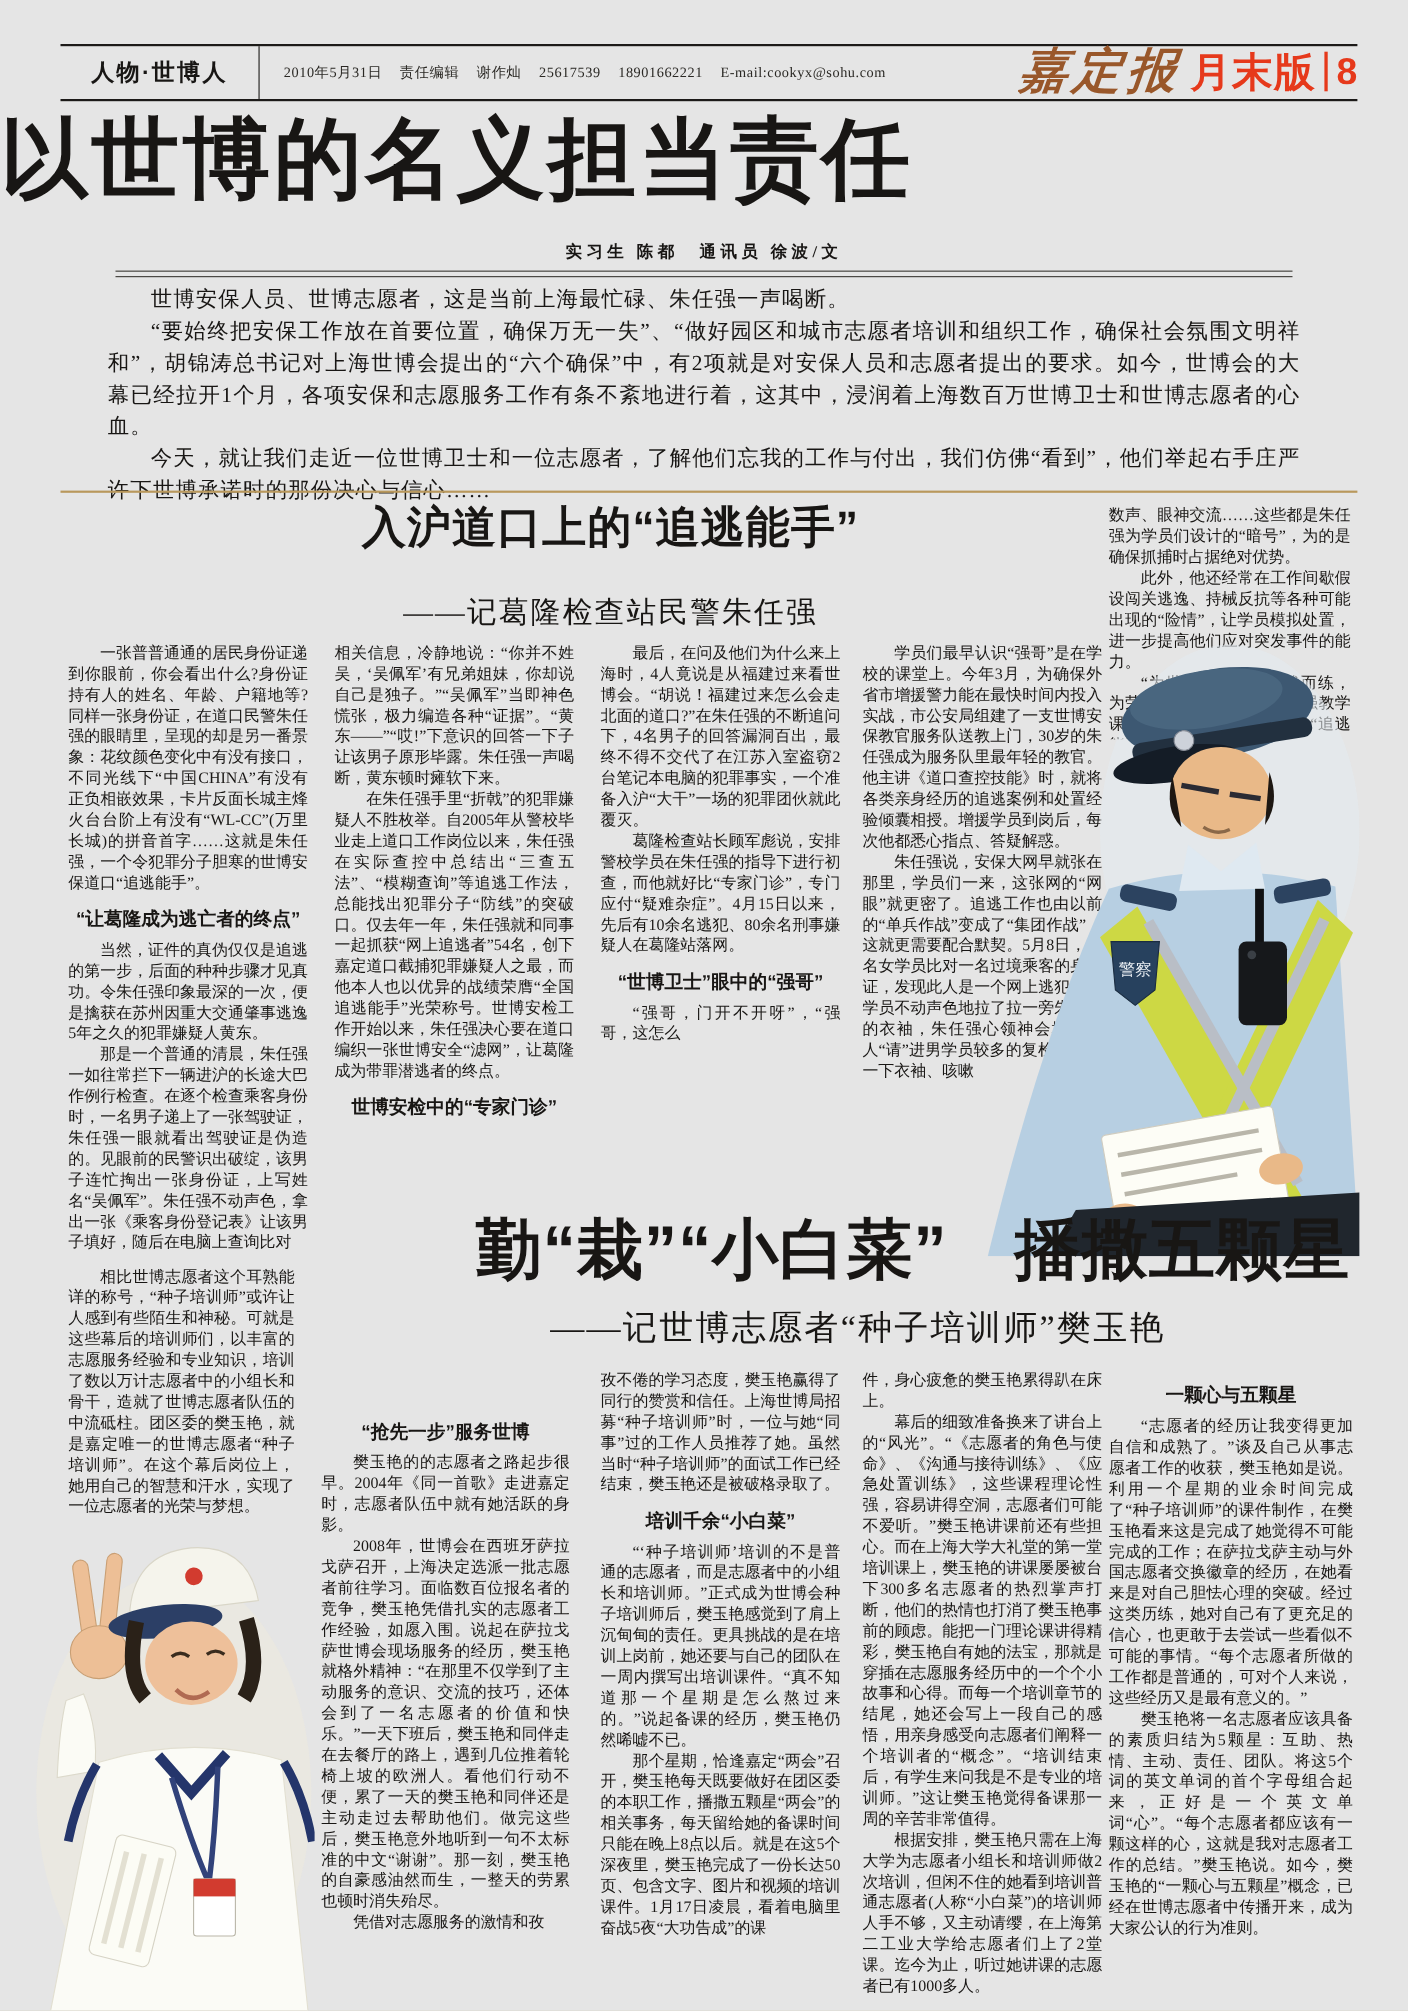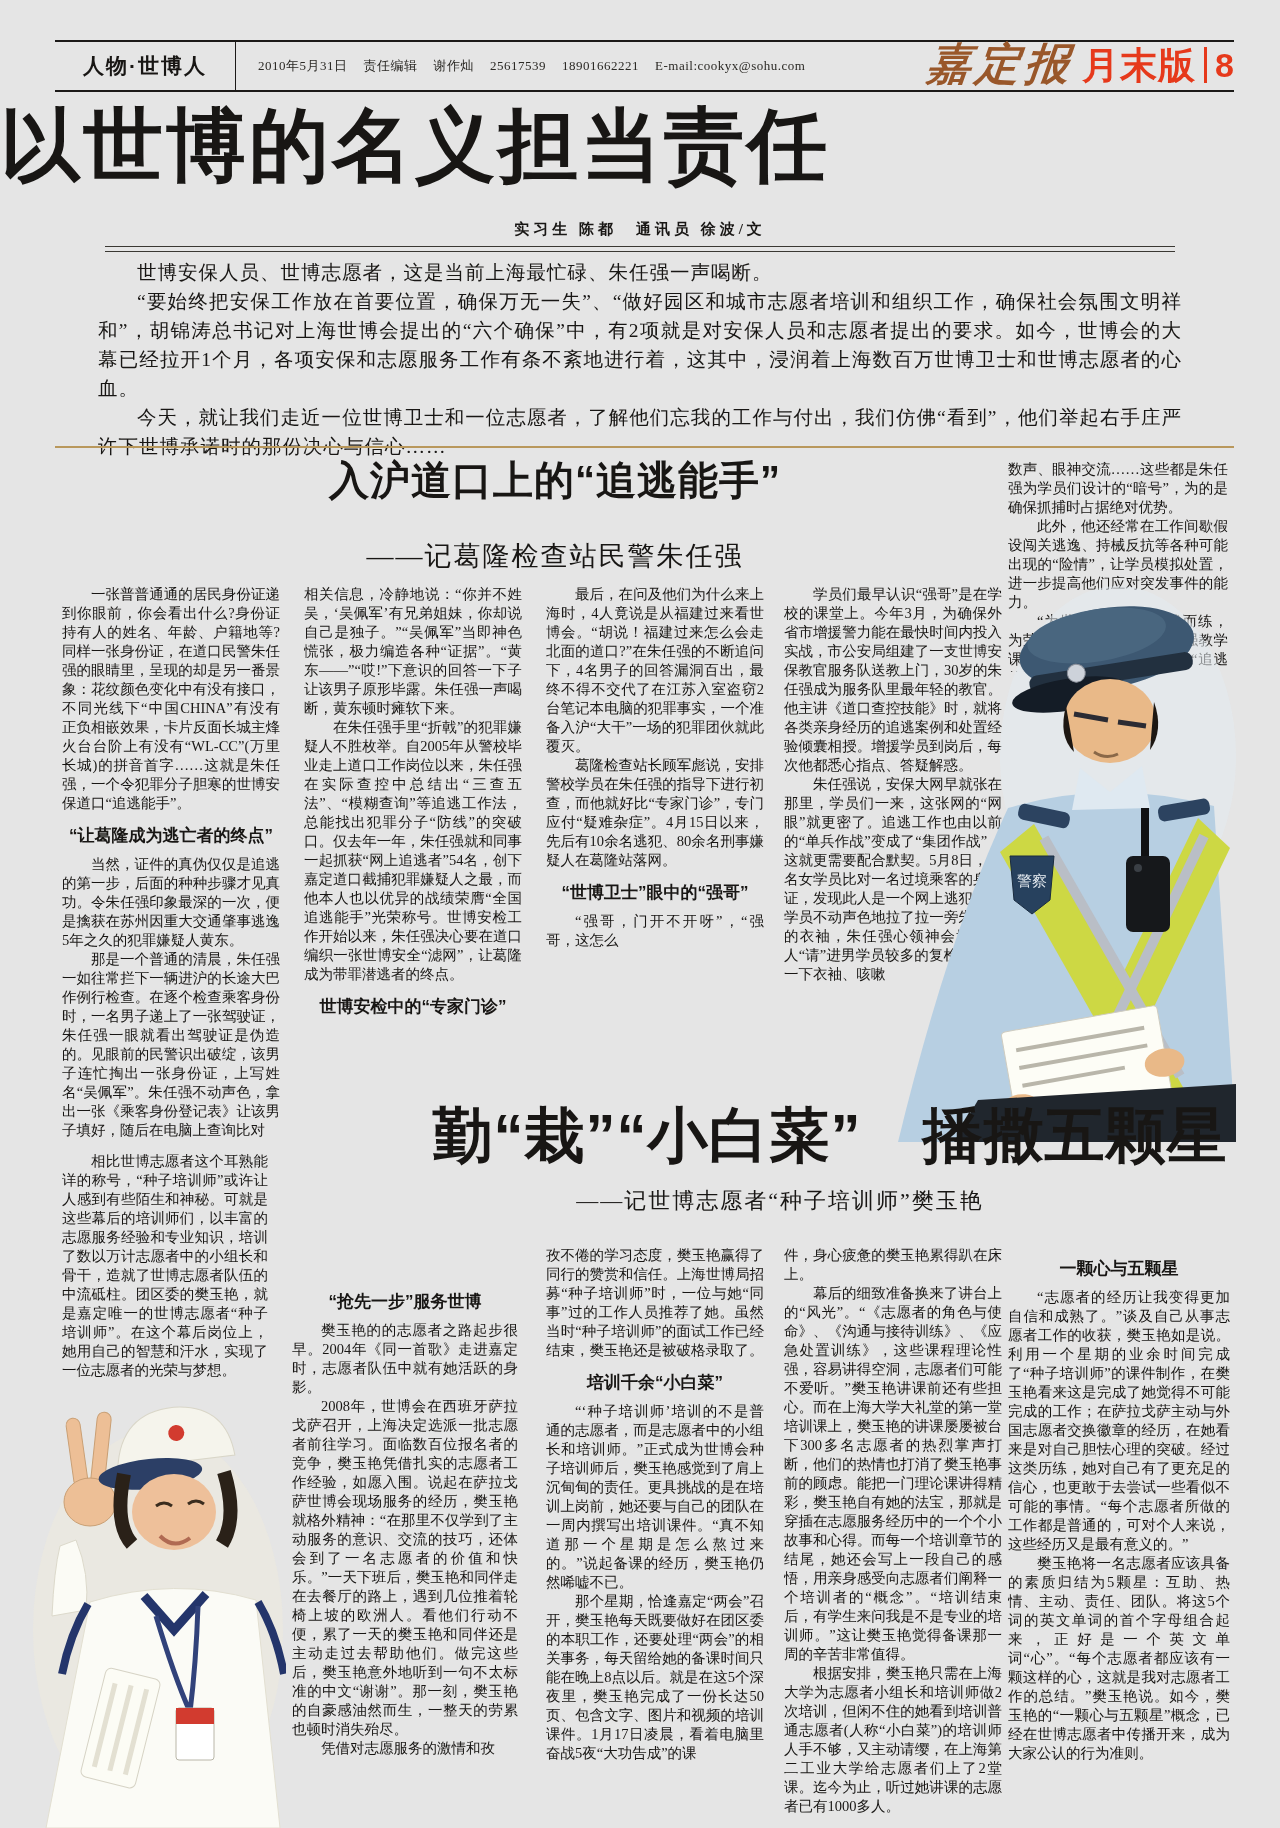--- a/index.html
+++ b/index.html
@@ -35,21 +35,21 @@
   
   .a1-headline{position:absolute;top:460px;left:140px;width:830px;text-align:center;
                font-family:"Liberation Sans","DejaVu Sans",sans-serif;font-weight:700;
                font-size:40px;letter-spacing:1px;line-height:1;}
   .a1-subtitle{position:absolute;top:538px;left:140px;width:830px;text-align:center;
                font-size:27px;letter-spacing:2px;}
   .a2-headline{position:absolute;top:1106px;left:425px;width:810px;text-align:center;
                font-family:"Liberation Sans","DejaVu Sans",sans-serif;font-weight:900;
                font-size:60px;letter-spacing:1px;line-height:1;}
   .a2-subtitle{position:absolute;top:1186px;left:430px;width:700px;text-align:center;
-               font-size:22px;letter-spacing:2px;}
+               font-size:31px;letter-spacing:2px;}
   
   .col{position:absolute;width:218px;font-size:14.5px;line-height:19px;text-align:justify;overflow:hidden;}
   .col p{margin:0;text-indent:2em;}
   .col p.cont{text-indent:0;}
   .subhead{font-family:"Liberation Sans","DejaVu Sans",sans-serif;font-weight:bold;font-size:17px;
            text-align:center;text-indent:0;margin:13px 0 10px;}
   .a1col{top:585px;height:556px;}
   .c1{left:62px;}  .c2{left:304px;}  .c3{left:546px;}  .c4{left:784px;}
   .c5{left:1008px;top:460px;height:212px;width:220px;}
   .a2col{top:1246px;height:576px;}
@@ -196,21 +196,21 @@
     <div class="subhead">“抢先一步”服务世博</div>
     <p>樊玉艳的的志愿者之路起步很早。2004年《同一首歌》走进嘉定时，志愿者队伍中就有她活跃的身影。</p>
     <p>2008年，世博会在西班牙萨拉戈萨召开，上海决定选派一批志愿者前往学习。面临数百位报名者的竞争，樊玉艳凭借扎实的志愿者工作经验，如愿入围。说起在萨拉戈萨世博会现场服务的经历，樊玉艳就格外精神：“在那里不仅学到了主动服务的意识、交流的技巧，还体会到了一名志愿者的价值和快乐。”一天下班后，樊玉艳和同伴走在去餐厅的路上，遇到几位推着轮椅上坡的欧洲人。看他们行动不便，累了一天的樊玉艳和同伴还是主动走过去帮助他们。做完这些后，樊玉艳意外地听到一句不太标准的中文“谢谢”。那一刻，樊玉艳的自豪感油然而生，一整天的劳累也顿时消失殆尽。</p>
     <p>凭借对志愿服务的激情和孜</p>
   </div>
 
   <div class="col a2col ac2">
     <p class="cont">孜不倦的学习态度，樊玉艳赢得了同行的赞赏和信任。上海世博局招募“种子培训师”时，一位与她“同事”过的工作人员推荐了她。虽然当时“种子培训师”的面试工作已经结束，樊玉艳还是被破格录取了。</p>
     <div class="subhead">培训千余“小白菜”</div>
     <p>“‘种子培训师’培训的不是普通的志愿者，而是志愿者中的小组长和培训师。”正式成为世博会种子培训师后，樊玉艳感觉到了肩上沉甸甸的责任。更具挑战的是在培训上岗前，她还要与自己的团队在一周内撰写出培训课件。“真不知道那一个星期是怎么熬过来的。”说起备课的经历，樊玉艳仍然唏嘘不已。</p>
-    <p>那个星期，恰逢嘉定“两会”召开，樊玉艳每天既要做好在团区委的本职工作，还要处理“两会”的相关事务，每天留给她的备课时间只能在晚上8点以后。就是在这5个深夜里，樊玉艳完成了一份长达50页、包含文字、图片和视频的培训课件。1月17日凌晨，看着电脑里奋战5夜“大功告成”的课</p>
+    <p>那个星期，恰逢嘉定“两会”召开，樊玉艳每天既要做好在团区委的本职工作，播撒五颗星“两会”的相关事务，每天留给她的备课时间只能在晚上8点以后。就是在这5个深夜里，樊玉艳完成了一份长达50页、包含文字、图片和视频的培训课件。1月17日凌晨，看着电脑里奋战5夜“大功告成”的课</p>
   </div>
 
   <div class="col a2col ac3">
     <p class="cont">件，身心疲惫的樊玉艳累得趴在床上。</p>
     <p>幕后的细致准备换来了讲台上的“风光”。“《志愿者的角色与使命》、《沟通与接待训练》、《应急处置训练》，这些课程理论性强，容易讲得空洞，志愿者们可能不爱听。”樊玉艳讲课前还有些担心。而在上海大学大礼堂的第一堂培训课上，樊玉艳的讲课屡屡被台下300多名志愿者的热烈掌声打断，他们的热情也打消了樊玉艳事前的顾虑。能把一门理论课讲得精彩，樊玉艳自有她的法宝，那就是穿插在志愿服务经历中的一个个小故事和心得。而每一个培训章节的结尾，她还会写上一段自己的感悟，用亲身感受向志愿者们阐释一个培训者的“概念”。“培训结束后，有学生来问我是不是专业的培训师。”这让樊玉艳觉得备课那一周的辛苦非常值得。</p>
     <p>根据安排，樊玉艳只需在上海大学为志愿者小组长和培训师做2次培训，但闲不住的她看到培训普通志愿者(人称“小白菜”)的培训师人手不够，又主动请缨，在上海第二工业大学给志愿者们上了2堂课。迄今为止，听过她讲课的志愿者已有1000多人。</p>
   </div>
 
   <div class="col a2col ac4">
     <div class="subhead">一颗心与五颗星</div>

